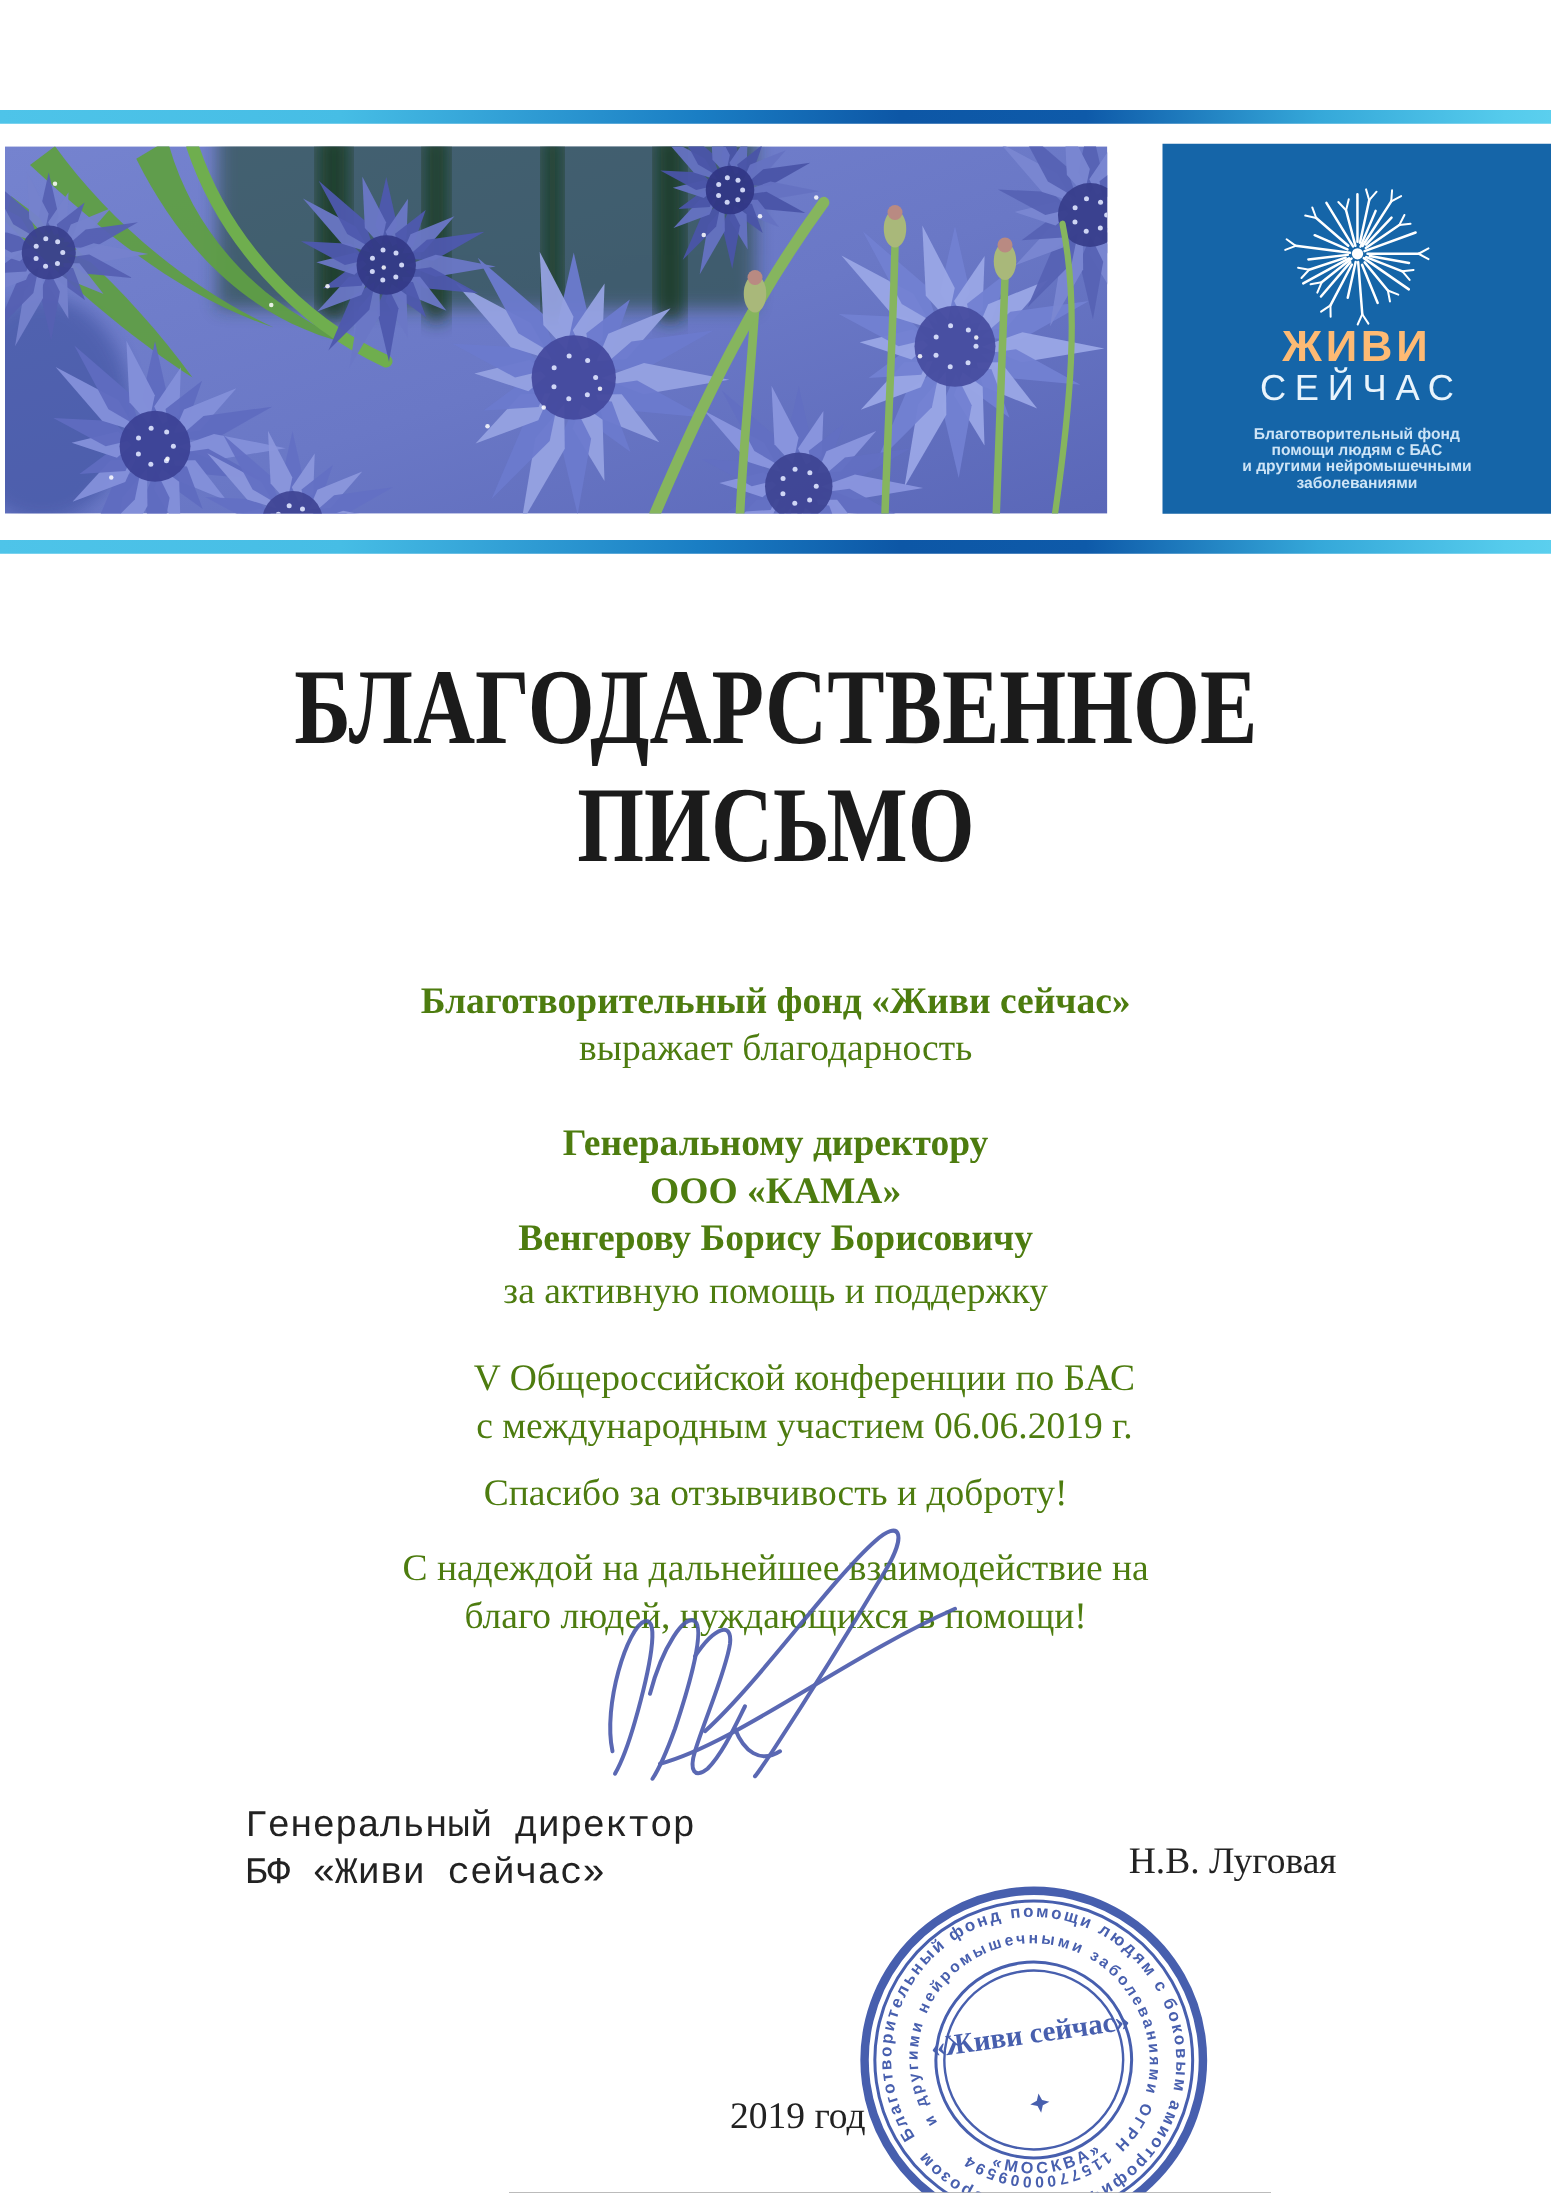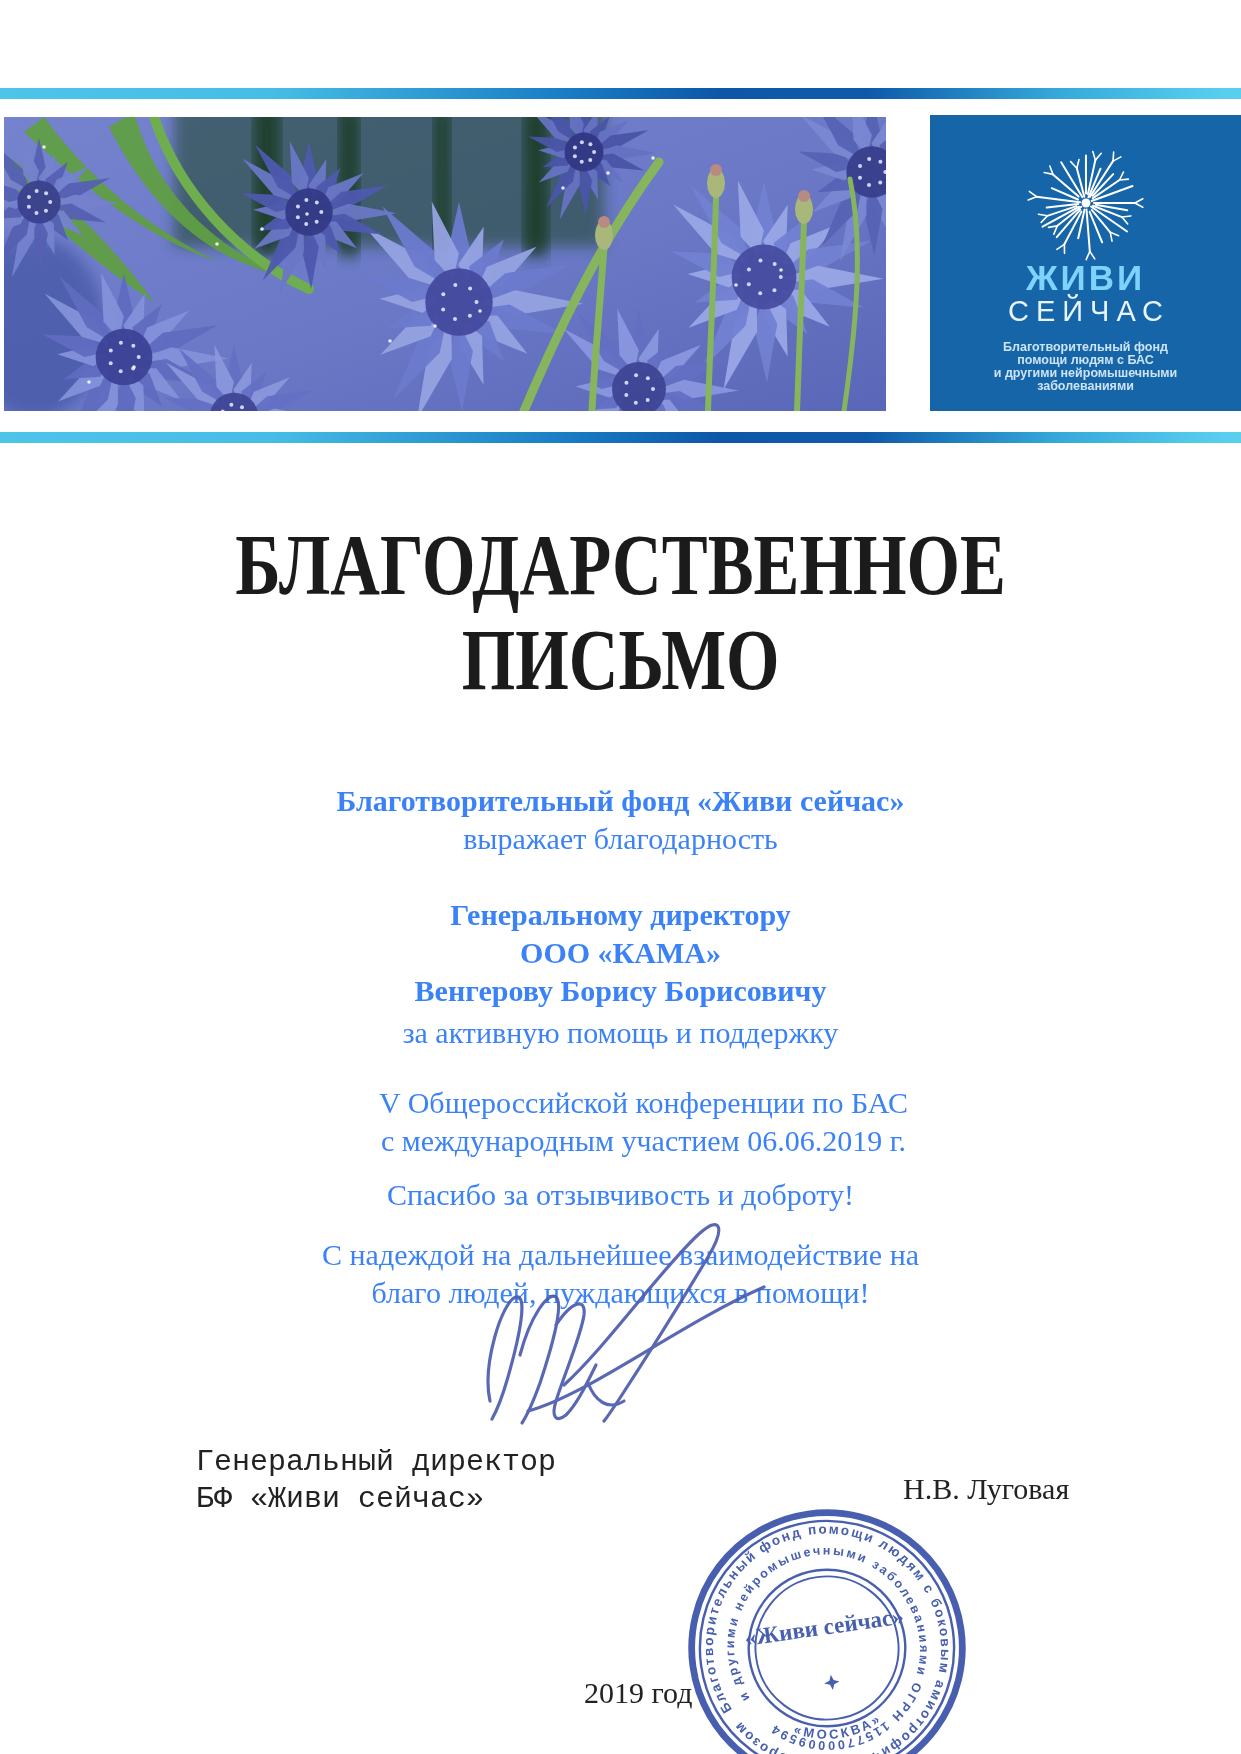--- a/index.html
+++ b/index.html
@@ -8,28 +8,28 @@
   .stripe{position:absolute;left:0;width:1241px;height:11px;
         background:linear-gradient(90deg,#4ec4e9 0%,#46bde5 22%,#1a7ec4 45%,#0d57a6 58%,#0e5aa9 70%,#35a8d9 85%,#55cbec 97%,#5bcfee 100%);}
   .stripe-top{top:88px;}
   .stripe-mid{top:432px;}
   .flowers-photo{position:absolute;left:4px;top:117px;width:882px;height:294px;overflow:hidden;}
   .flowers-photo svg{display:block;width:100%;height:100%;}
   .logo-block{position:absolute;left:930px;top:115px;width:311px;height:296px;background:#1565a8;
         display:flex;flex-direction:column;align-items:center;
         font-family:"Liberation Sans",sans-serif;text-align:center;}
   .logo-dandelion{margin-top:28px;width:160px;height:118px;}
-  .logo-title1{color:#7dd3fc;font-weight:bold;font-size:35px;letter-spacing:3px;line-height:34px;}
+  .logo-title1{color:#fdba74;font-weight:bold;font-size:35px;letter-spacing:3px;line-height:34px;}
   .logo-title2{color:#e9f4fc;font-weight:normal;font-size:29px;letter-spacing:7px;line-height:32px;margin-left:7px;}
   .logo-sub{margin-top:14px;color:#cde4f6;font-size:12.5px;line-height:12.5px;font-weight:bold;}
   .logo-sub div{margin-bottom:0.5px;}
   .title{position:absolute;top:518px;left:0;width:100%;text-align:center;
         font-weight:bold;font-size:86px;line-height:95px;color:#1b1b1b;}
   .tline{display:inline-block;transform:scaleX(0.8);white-space:nowrap;}
-  .para{position:absolute;left:0;width:100%;text-align:center;font-size:30px;line-height:38px;color:#3b82f6;}
+  .para{position:absolute;left:0;width:100%;text-align:center;font-size:30px;line-height:38px;color:#4d7c0f;}
   .p-fund{top:782px;}
   .p-recipient{top:896px;font-weight:bold;}
   .p-reason{top:1014px;}
   .p-event{top:1084px;padding-left:23px;}
   .p-thanks{top:1176px;}
   .p-hope{top:1236px;}
   .bold{font-weight:bold;}
   .sign-left{position:absolute;left:196px;top:1444px;font-size:30px;line-height:37px;color:#222222;font-family:Liberation Mono, monospace;}
   .signer-name{position:absolute;left:903px;top:1472px;font-size:30px;color:#222222;}
   .year{position:absolute;left:584px;top:1676px;font-size:30px;color:#222222;}

